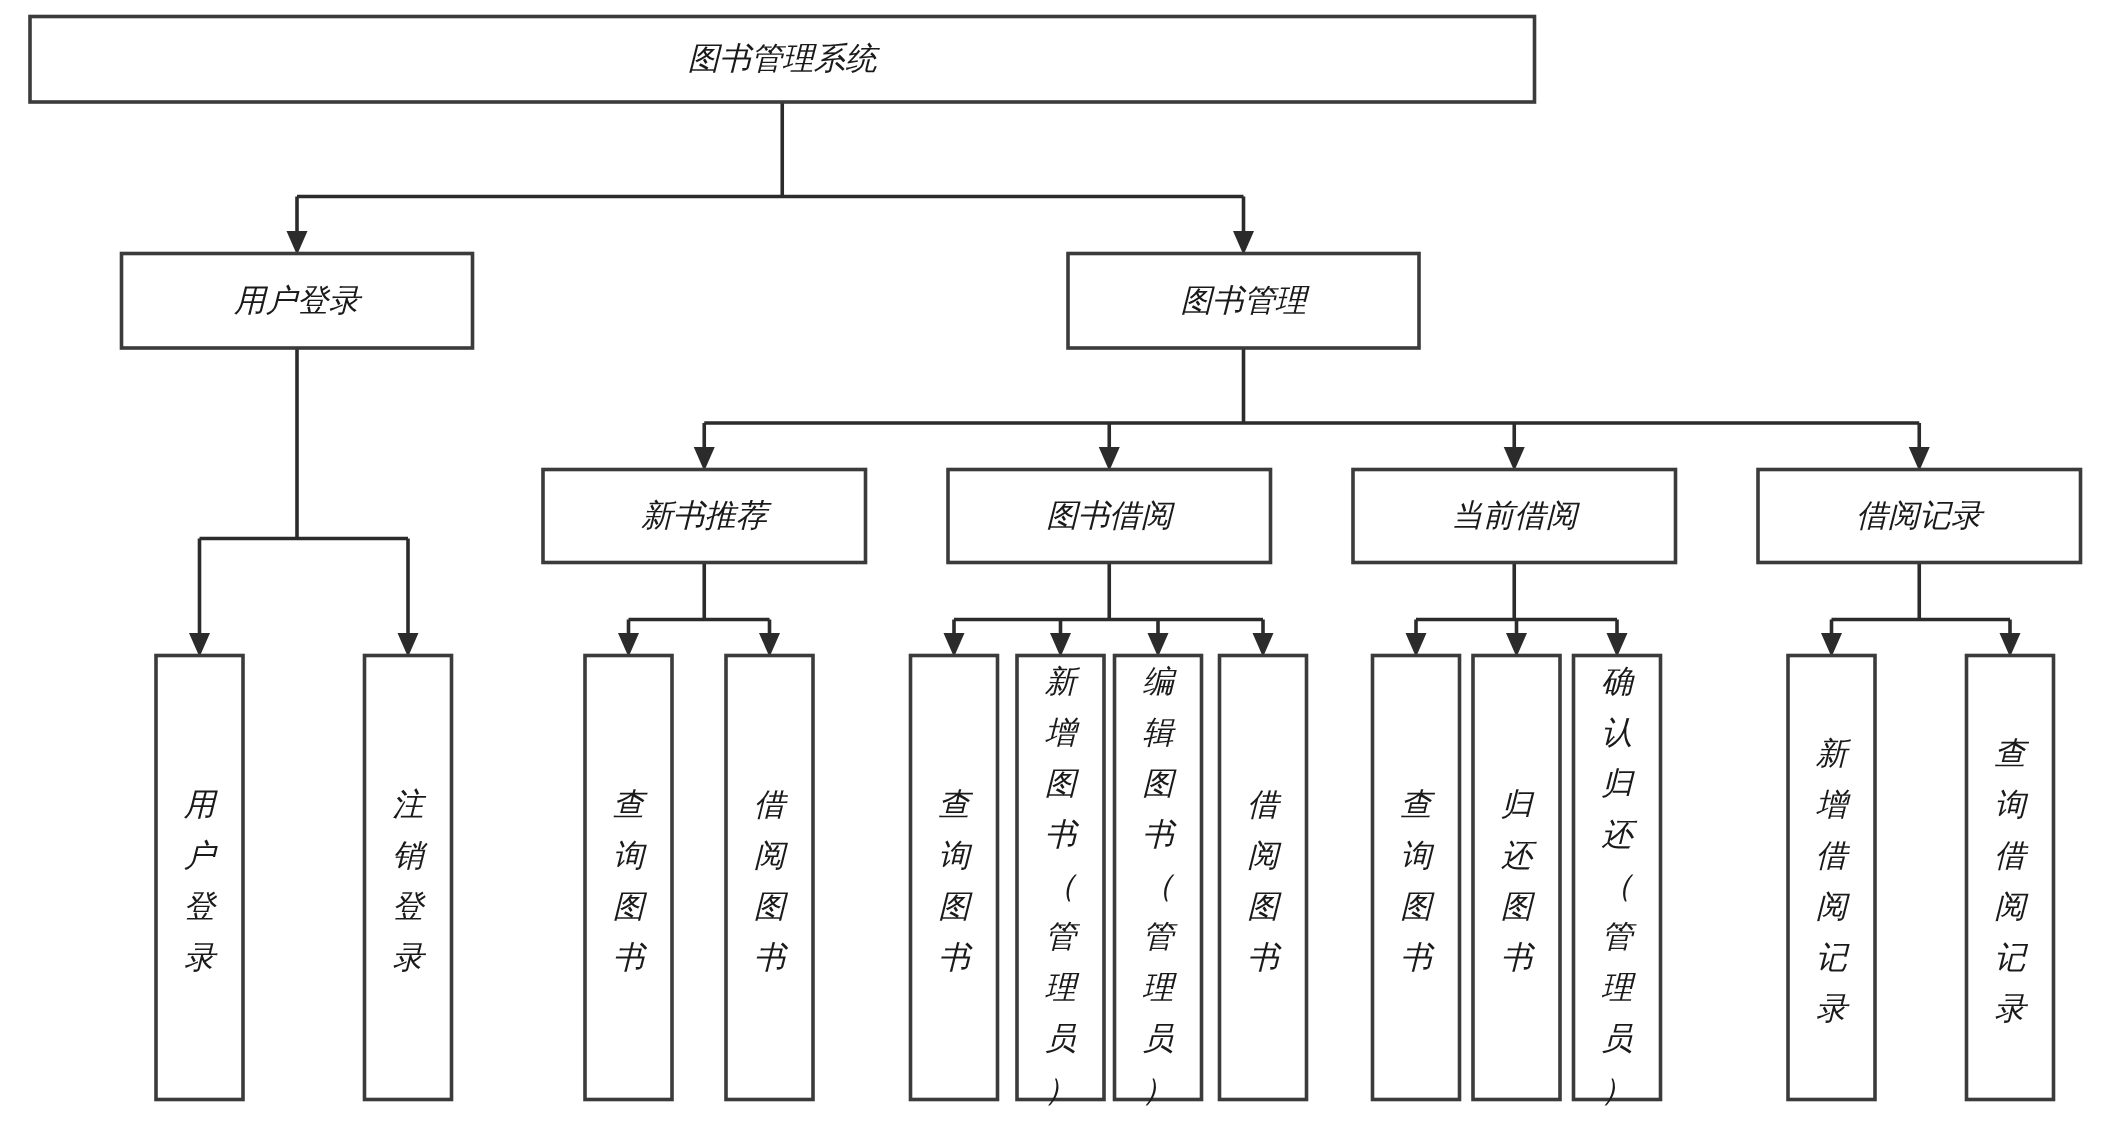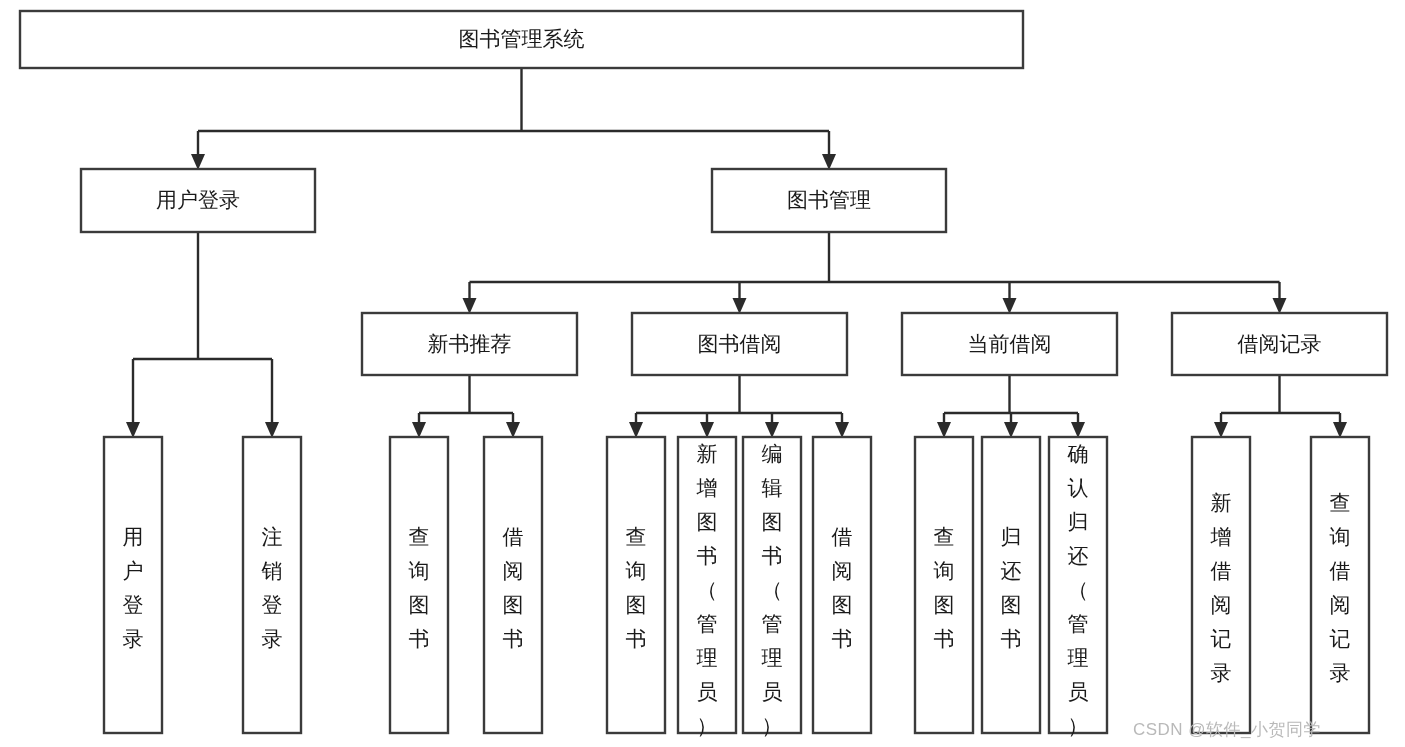--- a/index.html
+++ b/index.html
@@ -10,20 +10,21 @@
   body {
     width: 1405px;
     height: 747px;
     font-family: "Liberation Sans", "DejaVu Sans", sans-serif;
     overflow: hidden;
   }
   #diagram-root {
     position: relative;
     width: 1333px;
     height: 747px;
+    font-style: italic;
   }
   svg#flow {
     position: absolute;
     top: 0;
     left: 0;
     width: 1405px;
     height: 747px;
     display: block;
   }
   .node-box {
@@ -215,14 +216,13 @@
         <g>
           <rect x="1192" y="437" width="58" height="296" class="node-box"></rect>
           <text x="1221" y="509.52" class="node-label-vertical"><tspan x="1221" dy="0">新</tspan><tspan x="1221" dy="34">增</tspan><tspan x="1221" dy="34">借</tspan><tspan x="1221" dy="34">阅</tspan><tspan x="1221" dy="34">记</tspan><tspan x="1221" dy="34">录</tspan></text>
         </g>
         <g>
           <rect x="1311" y="437" width="58" height="296" class="node-box"></rect>
           <text x="1340" y="509.52" class="node-label-vertical"><tspan x="1340" dy="0">查</tspan><tspan x="1340" dy="34">询</tspan><tspan x="1340" dy="34">借</tspan><tspan x="1340" dy="34">阅</tspan><tspan x="1340" dy="34">记</tspan><tspan x="1340" dy="34">录</tspan></text>
         </g>
       </g>
   </svg>
-  <div class="watermark">CSDN @软件_小贺同学</div>
 </div>
 
 </body></html>

